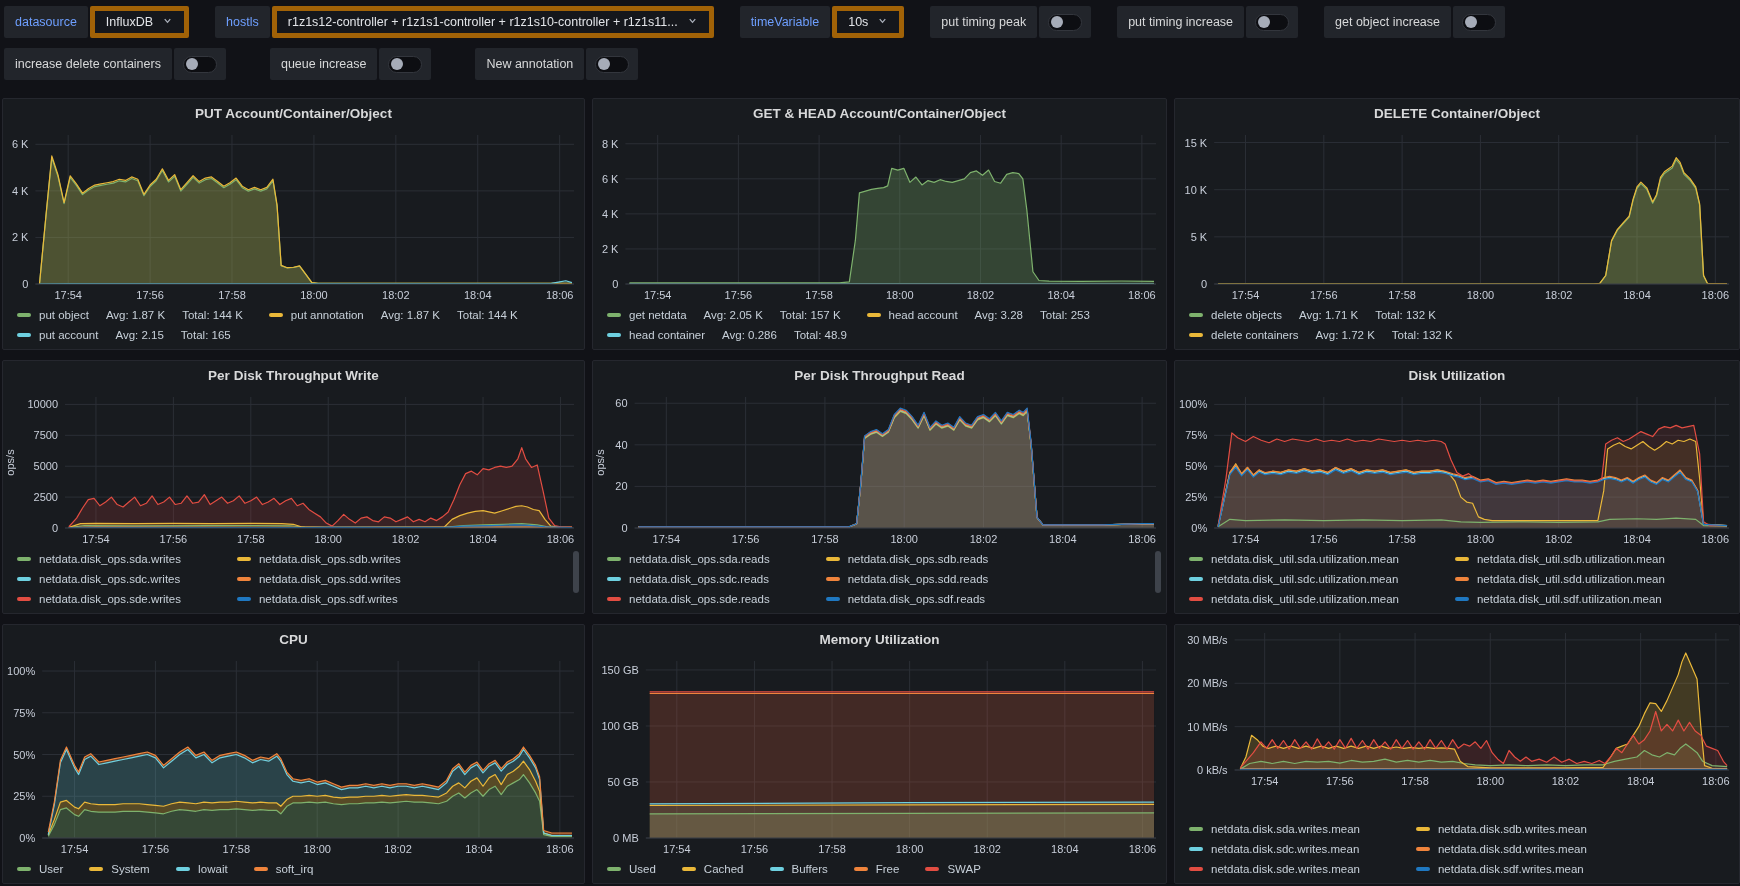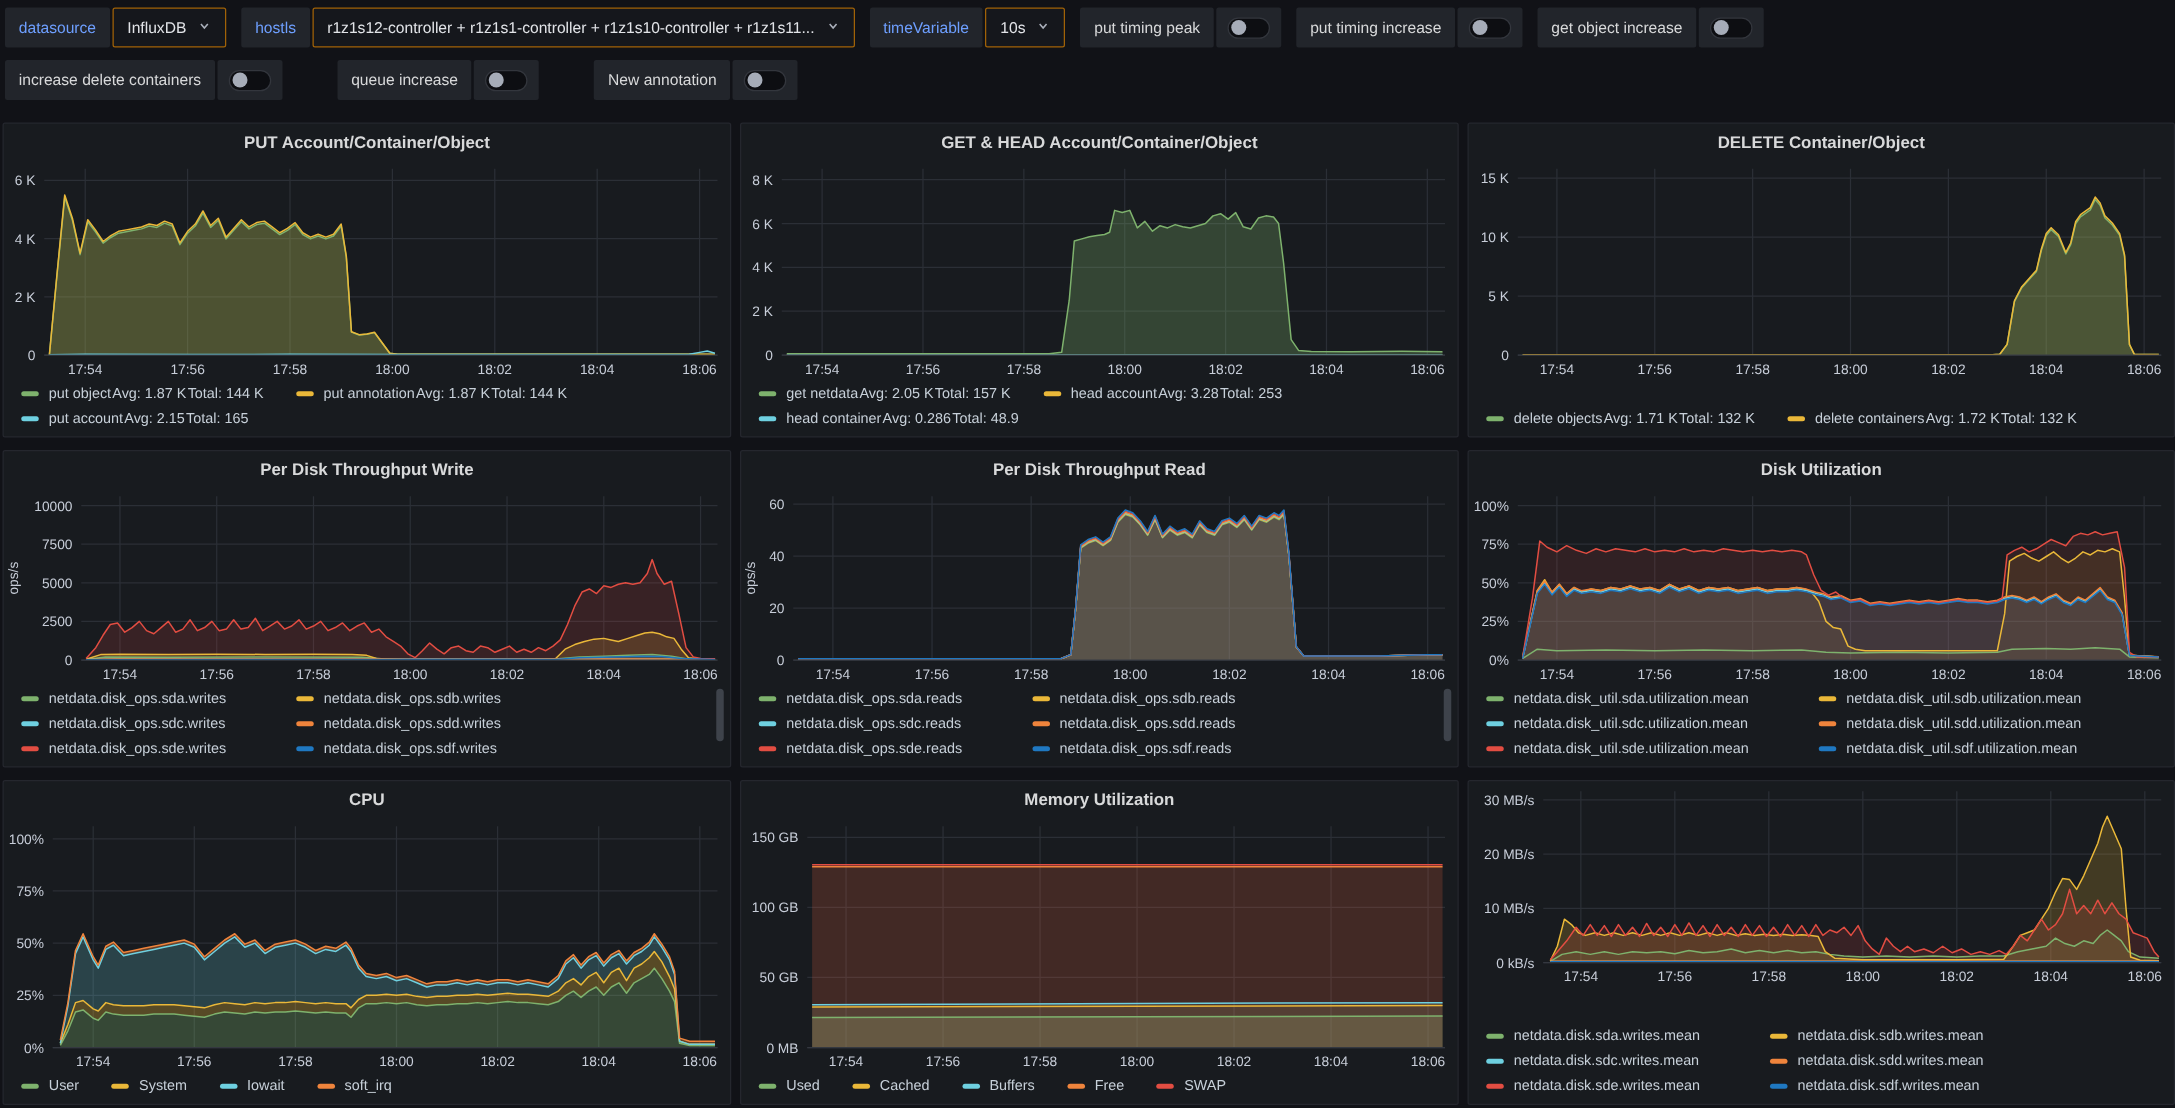--- a/index.html
+++ b/index.html
@@ -1,45 +1,45 @@
 <!DOCTYPE html>
 <html><head>
 <meta charset="utf-8">
 <style>
   *{margin:0;padding:0;box-sizing:border-box}
   html,body{width:1740px;height:886px;overflow:hidden;background:#111217;
     font-family:"Liberation Sans",sans-serif;color:#d8d9da}
   
   .topbar{padding:6px 0 8px 4px}
-  .tb-row{display:flex;align-items:center;gap:12px;margin-bottom:10px}
+  .tb-row{display:flex;align-items:center;gap:26px;margin-bottom:10px}
   .tb-row.second{gap:44px}
   .group{display:flex;gap:2px;flex:0 0 auto}
   .chip{height:32px;display:flex;align-items:center;padding:0 11px;
     background:#22252b;border-radius:2px;font-size:12.5px;white-space:nowrap}
   .var-label{color:#6e9fff;font-weight:500}
-  .var-value{background:#15171c;border:1px solid #a16207;color:#e2e4e8;gap:9px}
+  .var-value{background:#15171c;border:5px solid #a16207;color:#e2e4e8;gap:9px}
   .toggle-box{padding:0 9px}
   .switch{width:34px;height:17px;border-radius:9px;background:#0d0e12;
     border:1px solid #33363d;position:relative;display:inline-block;cursor:pointer}
   .knob{position:absolute;left:2px;top:1.5px;width:12px;height:12px;border-radius:50%;background:#a6acb8}
   .chev{display:inline-block}
   
   .dash{display:grid;grid-template-columns:583px 575px 1fr;
     grid-template-rows:252px 254px 260px;gap:10px 7px;padding-left:2px}
   .panel{background:#181b1f;border:1px solid #25272e;border-radius:2px;
     display:flex;flex-direction:column;overflow:hidden;position:relative}
   .panel-title{height:28px;line-height:30px;text-align:center;font-size:13.5px;
     font-weight:600;color:#d8d9da;flex:0 0 auto;cursor:pointer}
   .chart-wrap{flex:1 1 auto;position:relative;min-height:0}
   .chart-wrap svg{position:absolute;left:0;top:0}
   .legend{flex:0 0 auto;padding:1px 10px 4px 14px;position:relative;font-size:11.5px;color:#c7d0d9}
   .legend.cols{display:grid;grid-template-columns:repeat(2,max-content);column-gap:30px}
   .li{display:inline-flex;align-items:center;margin-right:26px;line-height:20px;cursor:pointer;white-space:nowrap}
   .mk{width:14px;height:4px;border-radius:2px;margin-right:8px;flex:0 0 auto}
-  .st{margin-left:1px}
+  .st{margin-left:17px}
   .sbar{position:absolute;right:5px;top:3px;width:6px;height:42px;border-radius:3px;background:#3e434b;cursor:pointer}
   text{font-family:"Liberation Sans",sans-serif}
 </style>
 </head>
 <body>
 
 <header class="topbar">
   <div class="tb-row">
     <div class="group">
       <div class="chip var-label">datasource</div>

